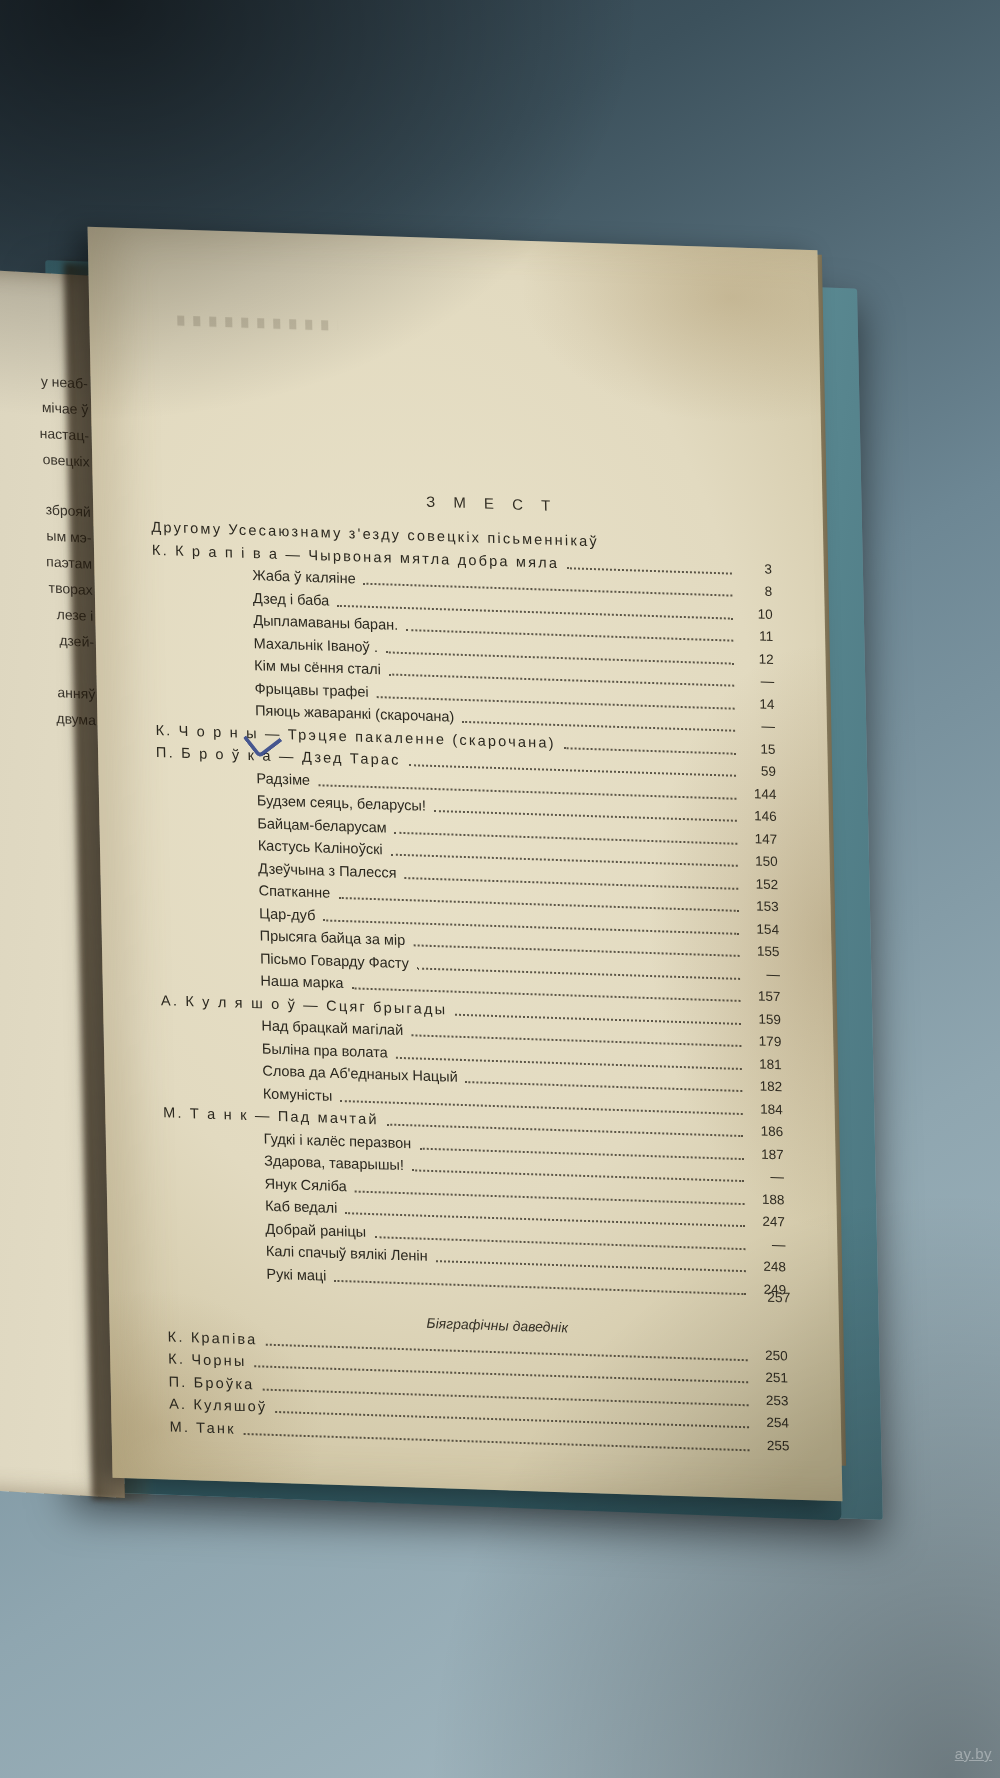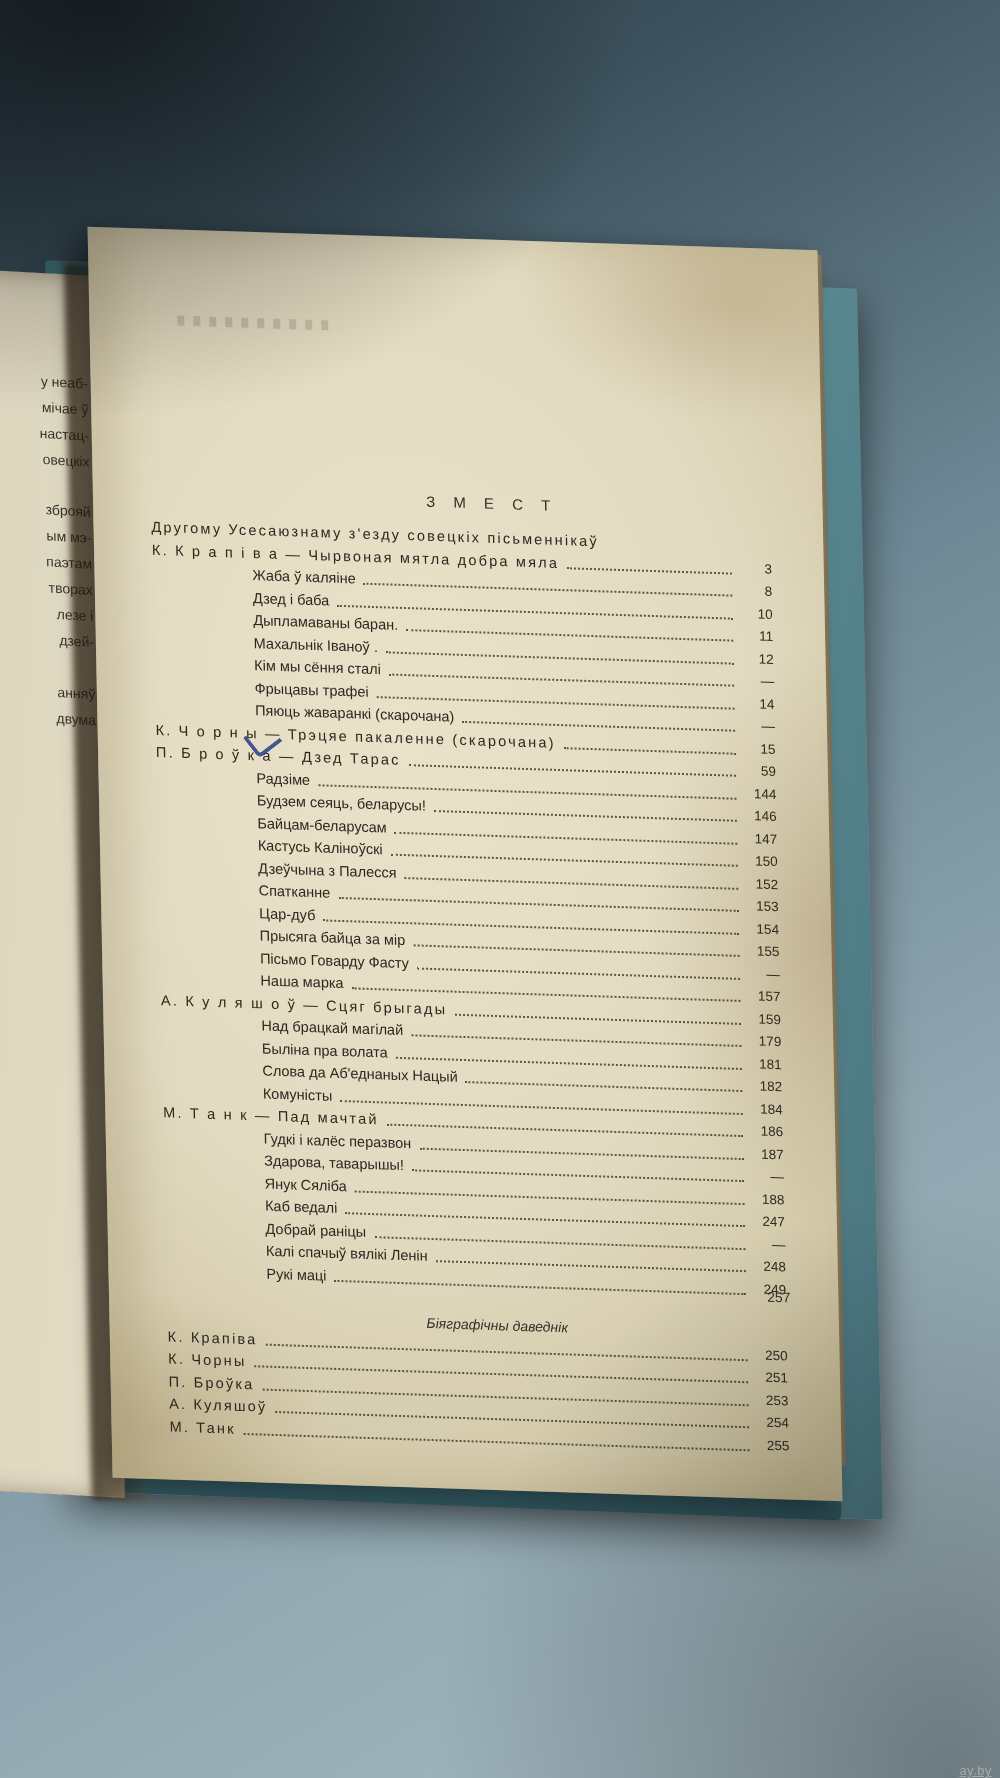--- a/index.html
+++ b/index.html
@@ -227,22 +227,22 @@
     height: 10px;
     background: repeating-linear-gradient(92deg, rgba(90,80,60,0.35) 0 7px, rgba(0,0,0,0) 7px 16px);
     filter: blur(0.6px);
     opacity: 0.6;
   }
 
   
   .watermark {
     position: absolute;
     right: 8px;
-    bottom: 0;
-    font-size: 13px;
+    bottom: 16px;
+    font-size: 15px;
     color: rgba(255,255,255,0.35);
     letter-spacing: 0.5px;
     text-decoration: underline;
   }
 </style>
 </head>
 <body>
 
 <div class="scene">
 

